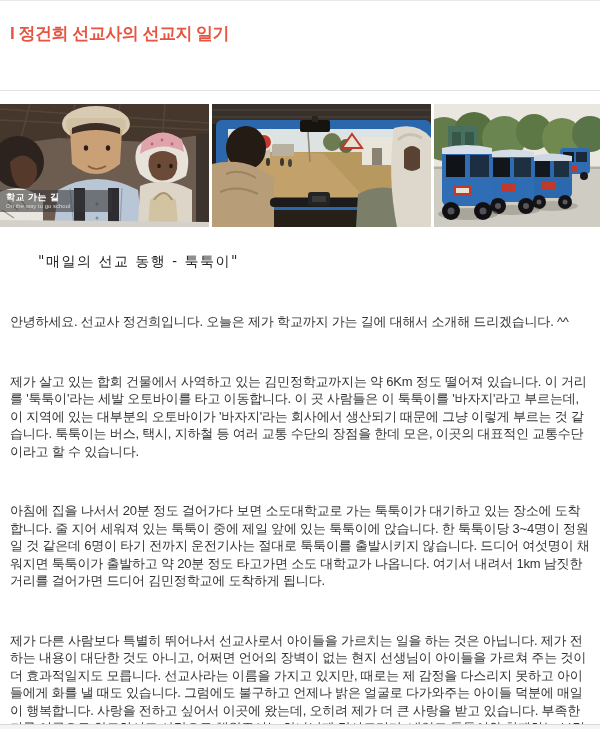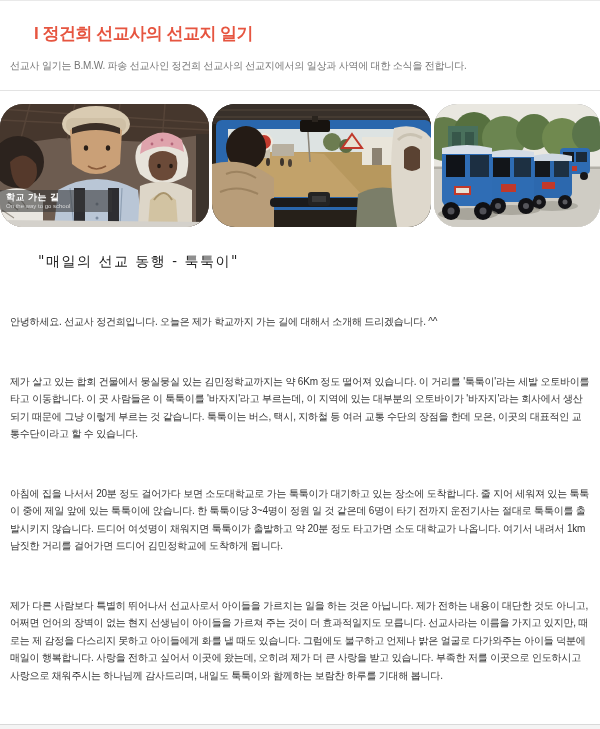--- a/index.html
+++ b/index.html
@@ -5,63 +5,62 @@
   * { margin:0; padding:0; box-sizing:border-box; }
   html,body { background:#fff; }
   .page {
     width:600px; height:729px; margin:0 auto; position:relative;
     background:#fff; overflow:hidden;
     border-top:1px solid #e9e9e9;
     font-family:"Liberation Sans","DejaVu Sans",sans-serif;
   }
   
   .header { padding:21px 10px 0 10px; height:90px; border-bottom:1px solid #e3e3e3; }
-  .page-title { font-size:17px; font-weight:bold; color:#e65540; letter-spacing:-0.5px;margin-left:24px; }
+  .page-title { font-size:17px; font-weight:bold; color:#e65540; letter-spacing:-0.5px; }
   .page-subtitle { margin-top:14px; font-size:10px; color:#757575; letter-spacing:-0.2px; }
 
   
   .photo-strip { margin-top:13px; display:flex; gap:3px; height:123px; }
-  .photo { position:relative; height:123px; overflow:hidden; flex:none; background:#999;border-radius:23px; }
+  .photo { position:relative; height:123px; overflow:hidden; flex:none; background:#999; }
   .photo svg { display:block; width:100%; height:100%; }
   .photo-1 { width:209px; }
   .photo-2 { width:219px; }
   .photo-3 { width:166px; }
   .caption-box {
     position:absolute; left:0; bottom:15px; width:112px; height:22px;
     background:rgba(55,55,55,0.58); color:#fff; padding:2px 0 0 6px;
   }
   .caption-ko { font-size:9px; font-weight:bold; line-height:10px; letter-spacing:0.5px; }
   .caption-en { font-size:6px; color:#d8d8d8; line-height:8px; }
 
   
   .main { padding:0 10px; }
   .quote {
     margin:26px 0 0 28px;
     font-family:"DejaVu Serif","Liberation Serif",serif;
     font-size:14px; color:#222; letter-spacing:1.5px; font-weight:500;
   }
   .article { margin-top:20px; }
   .article p {
-    font-size:10px; line-height:17.5px; color:#333;
+    font-size:13px; line-height:17.5px; color:#333;
     margin-bottom:7px; letter-spacing:-0.2px; text-align:left;margin-top:42px;
   }
   
   .bottom-divider {
     position:absolute; left:0; right:0; bottom:0; height:5px;
     background:#f4f4f4; border-top:1px solid #d9d9d9;
   }
 </style>
 </head>
 <body>
 
 <div class="page">
 
   <div class="header">
     <div class="page-title">I 정건희 선교사의 선교지 일기</div>
-    <div class="page-subtitle">선교사 일기는 B.M.W. 파송 선교사인 정건희 선교사의 선교지에서의 일상과 사역에 대한 소식을 전합니다.</div>
   </div>
 
   <div class="photo-strip">
 
     <div class="photo photo-1">
       <svg viewBox="0 0 209 123" preserveAspectRatio="none">
         <rect width="209" height="123" fill="#6d5c50"></rect>
 
         <path d="M0,0 h209 v30 l-60,8 -90,-4 -59,8 z" fill="#46372d"></path>
         <path d="M0,5 l209,14 M0,16 l209,10 M30,0 l-10,38 M75,0 l-8,36 M120,0 l-5,38 M165,0 l-3,38" stroke="#5c4a3d" stroke-width="1.5" fill="none" opacity="0.7"></path>
@@ -220,20 +219,20 @@
             <circle cx="49" cy="107" r="3.5" fill="#505056"></circle>
         </g>
       </svg>
     </div>
   </div>
 
   <div class="main">
     <div class="quote">"매일의 선교 동행 - 툭툭이"</div>
     <div class="article">
         <p>안녕하세요. 선교사 정건희입니다. 오늘은 제가 학교까지 가는 길에 대해서 소개해 드리겠습니다. ^^</p>
-        <p>제가 살고 있는 합회 건물에서 뭉실뭉실 있는 김민정학교까지는 약 6Km 정도 떨어져 있습니다. 이 거리를 '툭툭이'라는 세발 오토바이를 타고 이동합니다. 이 곳 사람들은 이 툭툭이를 '바자지'라고 부르는데, 이 지역에 있는 대부분의 오토바이가 '바자지'라는 회사에서 생산되기 때문에 그냥 이렇게 부르는 것 같습니다. 툭툭이는 버스, 택시, 지하철 등 여러 교통 수단의 장점을 한데 모은, 이곳의 대표적인 교통수단이라고 할 수 있습니다.</p>
+        <p>제가 살고 있는 합회 건물에서 사역하고 있는 김민정학교까지는 약 6Km 정도 떨어져 있습니다. 이 거리를 '툭툭이'라는 세발 오토바이를 타고 이동합니다. 이 곳 사람들은 이 툭툭이를 '바자지'라고 부르는데, 이 지역에 있는 대부분의 오토바이가 '바자지'라는 회사에서 생산되기 때문에 그냥 이렇게 부르는 것 같습니다. 툭툭이는 버스, 택시, 지하철 등 여러 교통 수단의 장점을 한데 모은, 이곳의 대표적인 교통수단이라고 할 수 있습니다.</p>
         <p>아침에 집을 나서서 20분 정도 걸어가다 보면 소도대학교로 가는 툭툭이가 대기하고 있는 장소에 도착합니다. 줄 지어 세워져 있는 툭툭이 중에 제일 앞에 있는 툭툭이에 앉습니다. 한 툭툭이당 3~4명이 정원 일 것 같은데 6명이 타기 전까지 운전기사는 절대로 툭툭이를 출발시키지 않습니다. 드디어 여섯명이 채워지면 툭툭이가 출발하고 약 20분 정도 타고가면 소도 대학교가 나옵니다. 여기서 내려서 1km 남짓한 거리를 걸어가면 드디어 김민정학교에 도착하게 됩니다.</p>
         <p>제가 다른 사람보다 특별히 뛰어나서 선교사로서 아이들을 가르치는 일을 하는 것은 아닙니다. 제가 전하는 내용이 대단한 것도 아니고, 어쩌면 언어의 장벽이 없는 현지 선생님이 아이들을 가르쳐 주는 것이 더 효과적일지도 모릅니다. 선교사라는 이름을 가지고 있지만, 때로는 제 감정을 다스리지 못하고 아이들에게 화를 낼 때도 있습니다. 그럼에도 불구하고 언제나 밝은 얼굴로 다가와주는 아이들 덕분에 매일이 행복합니다. 사랑을 전하고 싶어서 이곳에 왔는데, 오히려 제가 더 큰 사랑을 받고 있습니다. 부족한 저를 이곳으로 인도하시고 사랑으로 채워주시는 하나님께 감사드리며, 내일도 툭툭이와 함께하는 보람찬 하루를 기대해 봅니다.</p>
       </div>
   </div>
 
   <div class="bottom-divider"></div>
 </div>
 
 </body></html>

